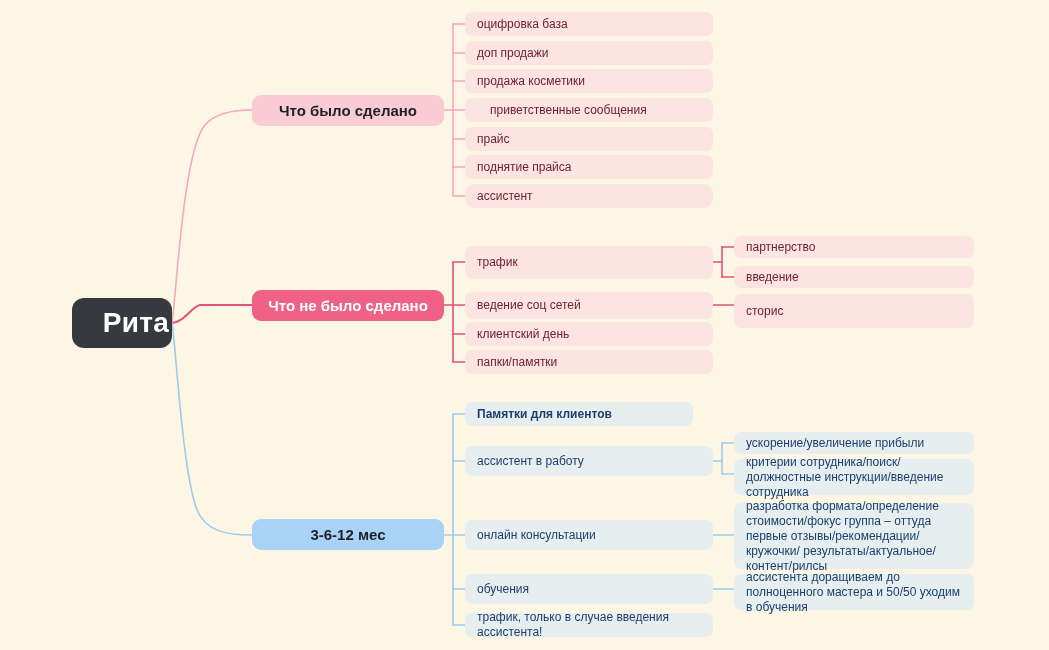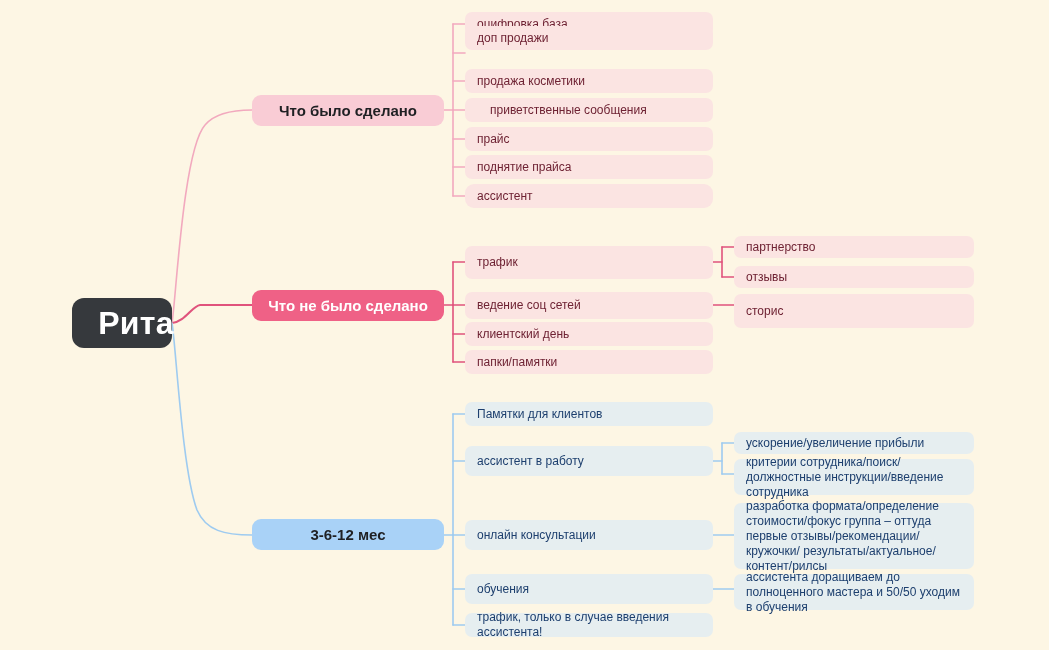--- a/index.html
+++ b/index.html
@@ -14,21 +14,21 @@
   #edges{position:absolute;left:0;top:0;width:1049px;height:650px;pointer-events:none;}
 
   .node{position:absolute;box-sizing:border-box;border-radius:8px;display:flex;align-items:center;}
   .node > span{display:block;}
 
   
   .root{
     background:#36393d;border-radius:12px;
     justify-content:center;
   }
-  .root span{color:#ffffff;font-size:32px;font-weight:bold;letter-spacing:.3px;margin-left:28px;}
+  .root span{color:#ffffff;font-size:28px;font-weight:bold;letter-spacing:.3px;margin-left:28px;}
 
   
   .branch{justify-content:center;border-radius:9px;}
   .branch span{font-size:15px;font-weight:bold;}
   .branch.pink-soft{background:#f9ccd5;}
   .branch.pink-soft span{color:#1f2023;}
   .branch.pink-strong{background:#ef6186;}
   .branch.pink-strong span{color:#ffffff;}
   .branch.blue{background:#a9d2f7;}
   .branch.blue span{color:#1f2023;}
@@ -103,21 +103,21 @@
     <span>Рита</span>
   </div>
 
   <div class="node branch pink-soft" style="left:252px;top:95px;width:192px;height:31px;">
     <span>Что было сделано</span>
   </div>
 
   <div class="node leaf pink" style="left:465px;top:12px;width:248px;height:24px;">
     <span>оцифровка база</span>
   </div>
-  <div class="node leaf pink" style="left:465px;top:26px;width:248px;height:24px;">
+  <div class="node leaf pink" style="left:465px;top:41px;width:248px;height:24px;">
     <span>доп продажи</span>
   </div>
   <div class="node leaf pink" style="left:465px;top:69px;width:248px;height:24px;">
     <span>продажа косметики</span>
   </div>
   <div class="node leaf pink" style="left:465px;top:98px;width:248px;height:24px;padding-left:25px;">
     <span>приветственные сообщения</span>
   </div>
   <div class="node leaf pink" style="left:465px;top:127px;width:248px;height:24px;">
     <span>прайс</span>
@@ -143,31 +143,31 @@
     <span>клиентский день</span>
   </div>
   <div class="node leaf pink" style="left:465px;top:350px;width:248px;height:24px;">
     <span>папки/памятки</span>
   </div>
 
   <div class="node leaf pink" style="left:734px;top:236px;width:240px;height:22px;">
     <span>партнерство</span>
   </div>
   <div class="node leaf pink" style="left:734px;top:266px;width:240px;height:22px;">
-    <span>отзывы</span>
+    <span>введение</span>
   </div>
   <div class="node leaf pink" style="left:734px;top:294px;width:240px;height:34px;">
     <span>сторис</span>
   </div>
 
   <div class="node branch blue" style="left:252px;top:519px;width:192px;height:31px;">
     <span>3-6-12 мес</span>
   </div>
 
-  <div class="node leaf blue" style="left:465px;top:402px;width:248px;height:24px;">
+  <div class="node leaf blue" style="left:465px;top:402px;width:228px;height:24px;font-weight:bold;">
     <span>Памятки для клиентов</span>
   </div>
   <div class="node leaf blue" style="left:465px;top:446px;width:248px;height:30px;">
     <span>ассистент в работу</span>
   </div>
   <div class="node leaf blue" style="left:465px;top:520px;width:248px;height:30px;">
     <span>онлайн консультации</span>
   </div>
   <div class="node leaf blue" style="left:465px;top:574px;width:248px;height:30px;">
     <span>обучения</span>

